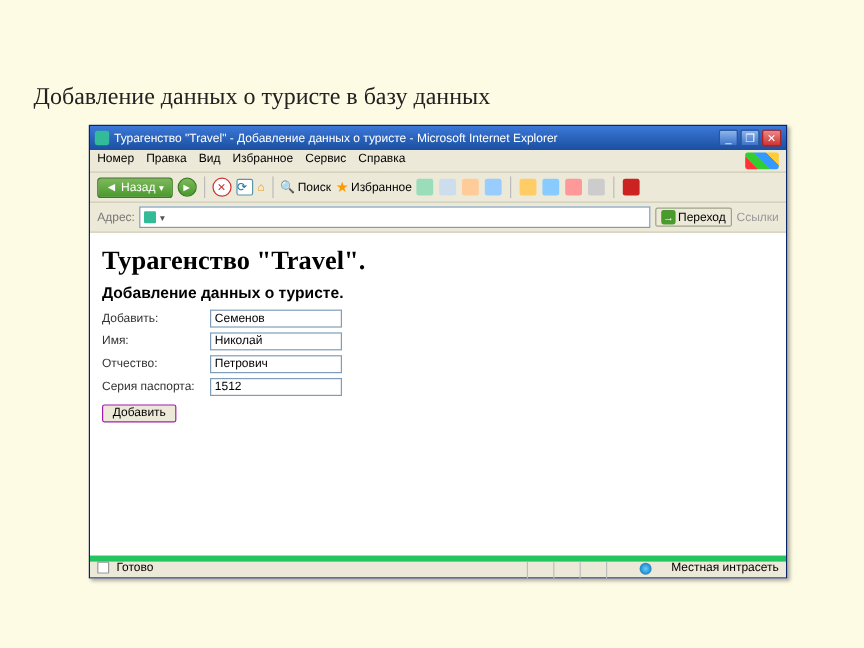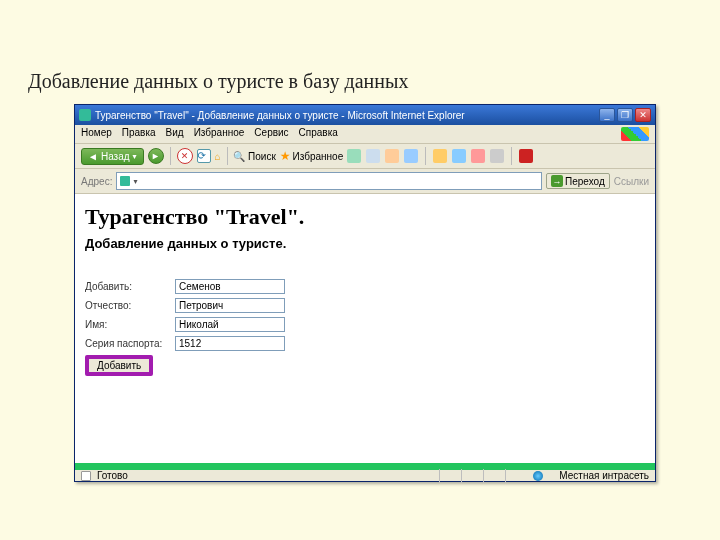--- a/index.html
+++ b/index.html
@@ -94,28 +94,28 @@
   .addr-input input { border:0; outline:0; flex:1; font-size:10px; }
   .addr-drop { color:#555; font-size:8px; cursor:pointer;}
   .go-btn { display:flex; align-items:center; gap:2px; background:#ece9d8; border:1px solid #9da489; padding:1px 4px; border-radius:2px; cursor:pointer;}
   .go-arrow { width:12px;height:12px;background:#4a9a2e;border-radius:2px;color:#fff;font-size:9px;text-align:center;line-height:12px;}
   .links-label { color:#999; }
   .content {
     flex:1; background:#fff; overflow:auto; padding: 4px 10px;
     font-family: "Times New Roman", serif;
   }
   .content h1 { font-size:22px; margin:6px 0 2px; }
-  .content h2 { font-size:13px; margin:6px 0 28px; font-family: Arial,sans-serif;}
+  .content h2 { font-size:13px; margin:6px 0 7px; font-family: Arial,sans-serif;}
   .form-row { display:flex; align-items:center; margin-bottom:4px; font-family: Arial,sans-serif; font-size:10px;}
   .form-row label { width:90px; color:#333;}
   .form-row input { width:110px; border:1px solid #7f9db9; font-size:10px; padding:1px 3px; height:15px;}
-  .submit-btn { font-size:10px; border:4px solid #a21caf; background:#ece9d8; padding:1px 8px; border-radius:2px; cursor:pointer; font-family:Arial,sans-serif;}
+  .submit-btn { font-size:10px; border:1px solid #a21caf; background:#ece9d8; padding:1px 8px; border-radius:2px; cursor:pointer; font-family:Arial,sans-serif;}
   .statusbar {
-    background:#ece9d8; border-top:7px solid #22c55e;
-    display:flex; align-items:center; font-size:10px; height:18px;
+    background:#ece9d8; border-top:5px solid #22c55e;
+    display:flex; align-items:flex-start; font-size:10px; height:18px;
     padding:0 6px; gap:6px;
   }
   .statusbar .done-ico { width:10px;height:10px;background:#fff;border:1px solid #999;border-radius:1px;}
   .status-fill { flex:1;}
   .status-cells { display:flex;}
   .status-cell { width:22px; height:14px; border-left:1px solid #bdbdbd;}
   .zone { display:flex; align-items:center; gap:16px;}
   .zone-ico { width:10px;height:10px;background:radial-gradient(#6cf,#06a);border-radius:50%;}
 </style>
 </head>
@@ -194,26 +194,26 @@
 
   <div class="content">
     <h1>Турагенство "Travel".</h1>
     <h2>Добавление данных о туристе.</h2>
 
     <div class="form-row">
       <label>Добавить:</label>
       <input value="Семенов" style="">
     </div>
     <div class="form-row">
+      <label>Имя:</label>
+      <input value="Николай" style="">
+    </div>
+    <div class="form-row">
       <label>Отчество:</label>
       <input value="Петрович" style="">
-    </div>
-    <div class="form-row">
-      <label>Имя:</label>
-      <input value="Николай" style="">
     </div>
     <div class="form-row">
       <label>Серия паспорта:</label>
       <input value="1512" style="">
     </div>
     <button class="submit-btn">Добавить</button>
   </div>
 
   <div class="statusbar">
     <span class="done-ico"></span>

